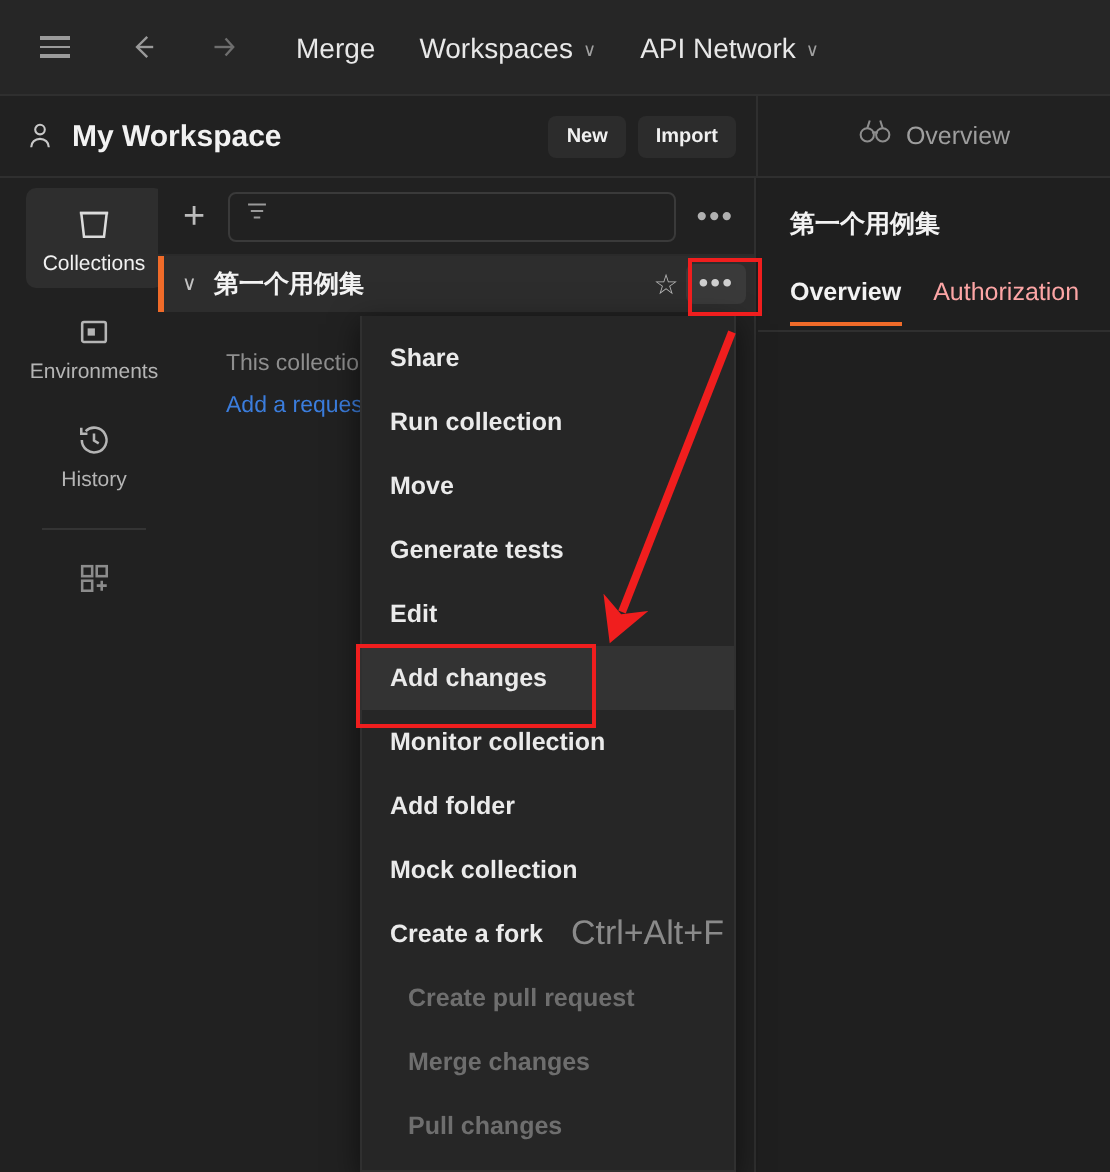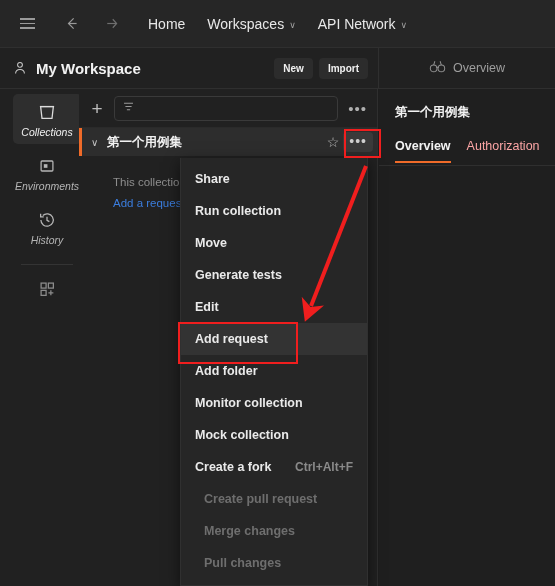--- a/index.html
+++ b/index.html
@@ -61,21 +61,20 @@
     gap: 7px;
   }
   .ov-label { font-size: 12.5px; color: #9e9e9e; }
 
   
   .rail {
     position: absolute; left: 0; top: 89px; width: 95px; height: 497px;
     background: #212121;
     border-right: 1px solid #2f2f2f;
     padding-top: 5px;
-    font-style: italic;
   }
   .rail-item {
     width: 69px; margin: 0 auto 4px auto;
     border-radius: 5px;
     padding: 8px 0 6px 0;
     display: flex; flex-direction: column; align-items: center; gap: 4px;
     cursor: pointer;
   }
   .rail-item.active { background: #2e2e2e; }
   .rail-label { font-size: 10.5px; color: #b5b5b5; }
@@ -163,21 +162,21 @@
     padding-top: 5px;
     z-index: 30;
   }
   .mi {
     height: 32px; display: flex; align-items: center;
     padding: 0 14px; font-size: 12.5px; color: #eaeaea; font-weight: bold;
     cursor: pointer; white-space: nowrap;
   }
   .mi.hover { background: #333333; }
   .mi.disabled { color: #6e6e6e; cursor: default; padding-left: 23px; }
-  .mi .shortcut { margin-left: auto; font-weight: bold; color: #8a8a8a; font-size: 12px; padding-left: 14px;}
+  .mi .shortcut { margin-left: auto; font-weight: normal; color: #8a8a8a; font-size: 17px; padding-left: 14px;}
 
   
   .redbox {
     position: absolute; border: 2.5px solid #f01e1e;
     z-index: 50; pointer-events: none;
   }
   #box-dots { left: 344px; top: 129px; width: 37px; height: 29px; }
   #box-addreq { left: 178px; top: 322px; width: 120px; height: 42px; }
   .arrow-svg { position: absolute; left: 290px; top: 160px; z-index: 45; pointer-events: none; }
 </style>
@@ -200,21 +199,21 @@
           <path d="M6.5 10 H16"></path>
       </svg>
     </div>
     <div class="tb-icon" style="margin-left:10px;">
       <svg width="17" height="17" viewBox="0 0 20 20" fill="none" stroke="#6e6e6e" stroke-width="1.4">
         <path d="M11.5 5 L16 10 L11.5 15"></path>
           <path d="M16 10 H5"></path>
       </svg>
     </div>
     <div class="tb-nav first">
-      <span>Home</span>
+      <span>Merge</span>
     </div>
     <div class="tb-nav">
       <span>Workspaces</span>
       <span class="caret">∨</span>
     </div>
     <div class="tb-nav">
       <span>API Network</span>
       <span class="caret">∨</span>
     </div>
   </div>
@@ -331,27 +330,27 @@
     <div class="mi">
       <span>Move</span>
       </div>
     <div class="mi">
       <span>Generate tests</span>
       </div>
     <div class="mi">
       <span>Edit</span>
       </div>
     <div class="mi hover">
-      <span>Add request</span>
+      <span>Add changes</span>
+      </div>
+    <div class="mi">
+      <span>Monitor collection</span>
       </div>
     <div class="mi">
       <span>Add folder</span>
-      </div>
-    <div class="mi">
-      <span>Monitor collection</span>
       </div>
     <div class="mi">
       <span>Mock collection</span>
       </div>
     <div class="mi">
       <span>Create a fork</span>
       <span class="shortcut">Ctrl+Alt+F</span>
       </div>
     <div class="mi disabled">
       <span>Create pull request</span>

